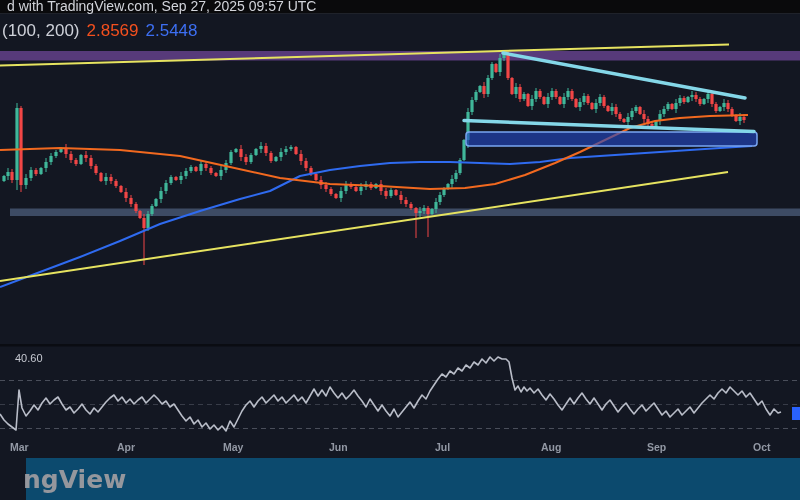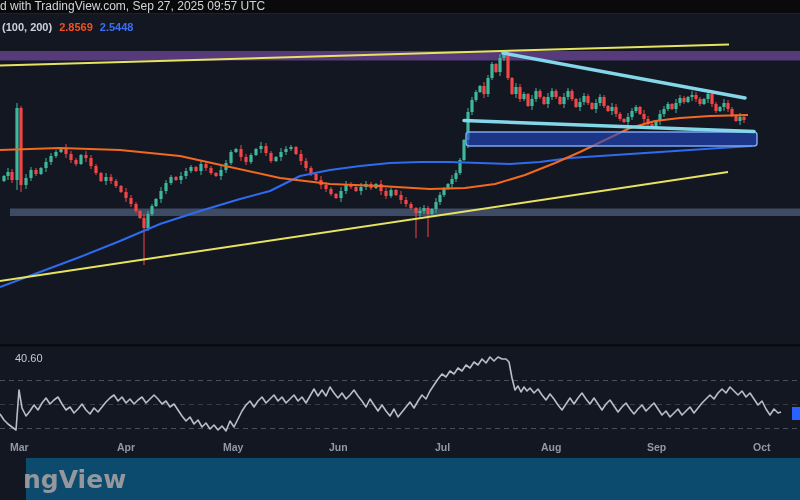--- a/index.html
+++ b/index.html
@@ -1,21 +1,21 @@
 <!DOCTYPE html>
 <html><head>
 <meta charset="utf-8">
 <style>
   html,body{margin:0;padding:0;background:#000;}
   .stage{position:relative;width:800px;height:500px;overflow:hidden;
          background:#131722;font-family:"Liberation Sans",sans-serif;}
   .attr-bar{position:absolute;top:0;left:0;width:800px;height:14px;
             background:#0a0a0c;border-bottom:1px solid #1f222a;box-sizing:border-box;}
-  .attr-bar span{display:block;padding-left:0;font-size:12px;line-height:13px;color:#d2d4da;white-space:nowrap;}
-  .ind-row{position:absolute;top:21px;left:2px;font-size:11px;color:#ced1d9;white-space:nowrap;font-weight:bold;}
+  .attr-bar span{display:block;padding-left:0;font-size:14px;line-height:13px;color:#d2d4da;white-space:nowrap;margin-left:7px;}
+  .ind-row{position:absolute;top:21px;left:2px;font-size:17px;color:#ced1d9;white-space:nowrap;}
   .ind-row span{margin-right:7px;}
   .val-ma100{color:#f4501e;}
   .val-ma200{color:#3d6ff2;}
   .rsi-label{position:absolute;top:352px;left:15px;font-size:11px;color:#c6c9d1;}
   svg.chart{position:absolute;top:0;left:0;}
   .footer{position:absolute;top:458px;left:0;width:800px;height:42px;background:#0c4a6e;margin-left:26px;}
   .logo{position:absolute;left:-3px;top:7px;font-weight:bold;font-size:25px;color:#95979d;
         font-family:"DejaVu Sans",sans-serif;letter-spacing:0px;}
 </style>
 </head>

